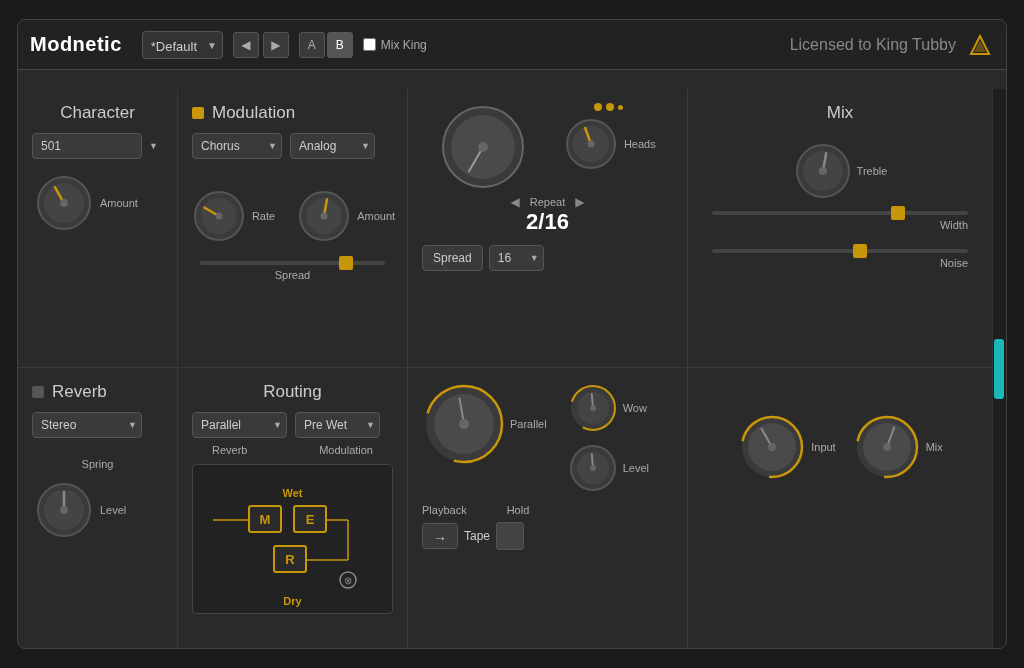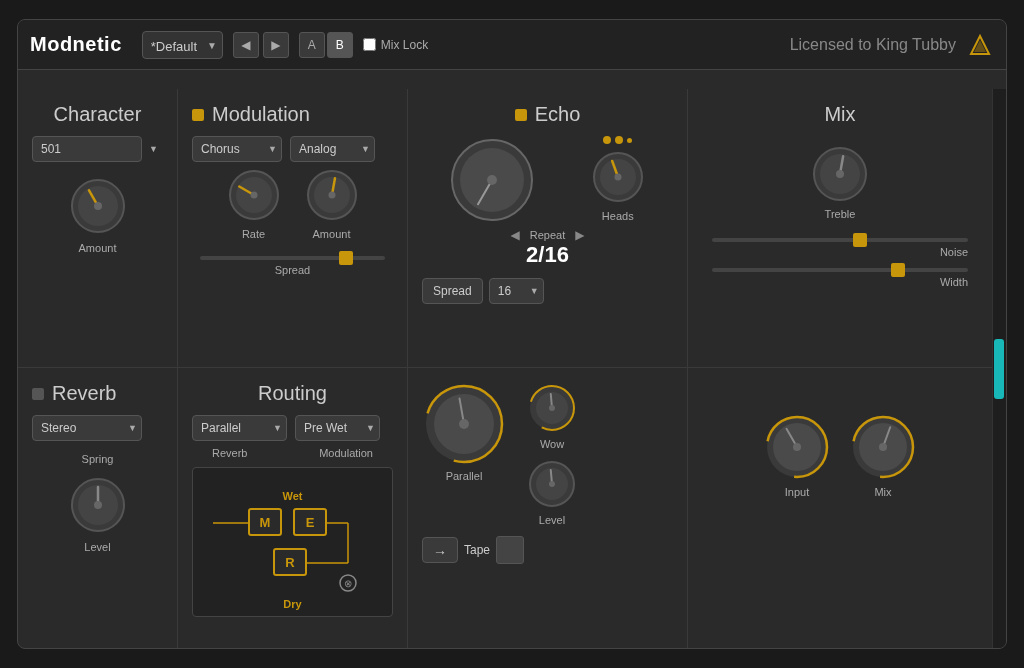--- a/index.html
+++ b/index.html
@@ -125,21 +125,21 @@
 
     
     .panel {
       border-right: 1px solid #3a3a3a;
       padding: 14px;
       display: flex;
       flex-direction: column;
     }
     .panel-title {
       color: #ccc;
-      font-size: 20px;
+      font-size: 17px;
       text-align: center;
       margin-bottom: 10px;
       font-weight: 500;
     }
 
     
     .character-panel {
       width: 160px;
       flex-shrink: 0;
     }
@@ -196,21 +196,21 @@
     }
     
     .mix-bottom-panel {
       flex: 1;
       padding: 14px;
     }
 
     
     .knob-container {
       display: flex;
-      flex-direction: column;
+      flex-direction: row;
       align-items: center;
       gap: 4px;
     }
     .knob {
       border-radius: 50%;
       position: relative;
       display: flex;
       align-items: center;
       justify-content: center;
       cursor: pointer;
@@ -460,21 +460,21 @@
       <select class="preset-dropdown">
         <option>*Default</option>
       </select>
     </div>
     <button class="nav-btn">◀</button>
     <button class="nav-btn">▶</button>
     <button class="ab-btn" style="margin-left:6px;">A</button>
     <button class="ab-btn active">B</button>
     <div class="mix-lock">
       <input type="checkbox" style="">
-      <span>Mix Lock</span>
+      <span>Mix King</span>
     </div>
     <span class="license-text">Licensed to King Tubby</span>
     <div class="logo-icon">
       <svg width="22" height="22" viewBox="0 0 22 22">
         <polygon points="11,2 20,20 2,20" fill="none" stroke="#c8960a" stroke-width="2"></polygon>
         <polygon points="11,6 17,18 5,18" fill="#c8960a" opacity="0.4"></polygon>
       </svg>
     </div>
   </div>
 
@@ -502,21 +502,21 @@
             </div>
             <span class="knob-label">Amount</span>
           </div>
         </div>
 
         <div class="panel modulation-panel">
           <div class="section-header">
             <span class="indicator"></span>
             <span class="panel-title" style="margin-bottom:0;">Modulation</span>
           </div>
-          <div style="display:flex; gap:8px; margin-bottom:4px;">
+          <div style="display:flex; gap:8px; margin-bottom:28px;">
             <div class="select-wrapper">
               <select class="select-dropdown" style="width:90px;">
                 <option>Chorus</option>
               </select>
             </div>
             <div class="select-wrapper">
               <select class="select-dropdown" style="width:85px;">
                 <option>Analog</option>
               </select>
             </div>
@@ -548,24 +548,20 @@
 
           <div style="margin-top:16px; padding: 0 8px;">
             <div class="slider-track">
               <div class="slider-thumb" style="left: 75%;"></div>
             </div>
             <span class="slider-label" style="margin-top:4px;display:block;text-align:center;">Spread</span>
           </div>
         </div>
 
         <div class="panel echo-panel">
-          <div class="section-header" style="justify-content:center;">
-            <span class="indicator" style="background:#c8960a;"></span>
-            <span class="panel-title" style="margin-bottom:0;">Echo</span>
-          </div>
           <div style="display:flex; align-items:flex-start; justify-content:space-around;">
 
             <div class="knob-container">
               <div class="knob">
                 <svg width="88" height="88" viewBox="0 0 88 88">
                   <circle cx="44" cy="44" r="40" fill="#3a3a3a" stroke="#666" stroke-width="2"></circle>
                   <circle cx="44" cy="44" r="32" fill="#4a4a4a"></circle>
                   <path d="M44 44 L44 16" stroke="#999" stroke-width="2" stroke-linecap="round" transform="rotate(-150 44 44)"></path>
                   <circle cx="44" cy="44" r="5" fill="#666"></circle>
                 </svg>
@@ -619,44 +615,44 @@
                   <circle cx="30" cy="30" r="26" fill="#3a3a3a" stroke="#555" stroke-width="2"></circle>
                   <circle cx="30" cy="30" r="20" fill="#444"></circle>
                   <path d="M30 30 L30 12" stroke="#888" stroke-width="2.5" stroke-linecap="round" transform="rotate(10 30 30)"></path>
                   <circle cx="30" cy="30" r="4" fill="#666"></circle>
                 </svg>
               </div>
               <span class="knob-label">Treble</span>
             </div>
           </div>
 
+          <div style="margin-top:10px; padding: 0 10px;">
+            <div class="slider-track">
+              <div class="slider-thumb" style="left: 70%;"></div>
+            </div>
+            <span class="slider-label" style="margin-top:4px;display:block;text-align:right;">Width</span>
+          </div>
+
           <div style="margin-top:18px; padding: 0 10px;">
             <div class="slider-track">
               <div class="slider-thumb" style="left: 55%;"></div>
             </div>
             <span class="slider-label" style="margin-top:4px;display:block;text-align:right;">Noise</span>
-          </div>
-
-          <div style="margin-top:10px; padding: 0 10px;">
-            <div class="slider-track">
-              <div class="slider-thumb" style="left: 70%;"></div>
-            </div>
-            <span class="slider-label" style="margin-top:4px;display:block;text-align:right;">Width</span>
           </div>
         </div>
       </div>
 
       <div class="bottom-section">
 
         <div class="reverb-panel">
           <div class="section-header">
             <span class="indicator off"></span>
             <span class="panel-title" style="margin-bottom:0;">Reverb</span>
           </div>
-          <div class="select-wrapper" style="margin-bottom:12px;">
+          <div class="select-wrapper" style="margin-bottom:20px;">
             <select class="select-dropdown" style="width:110px;">
               <option>Stereo</option>
             </select>
           </div>
           <span class="knob-label" style="display:block; margin-bottom:8px;">Spring</span>
           <div class="knob-container">
             <div class="knob">
               <svg width="64" height="64" viewBox="0 0 64 64">
                 <circle cx="32" cy="32" r="26" fill="#3a3a3a" stroke="#555" stroke-width="2"></circle>
                 <circle cx="32" cy="32" r="20" fill="#444"></circle>
@@ -749,20 +745,24 @@
                     <path d="M26 26 L26 12" stroke="#888" stroke-width="2" stroke-linecap="round" transform="rotate(-5 26 26)"></path>
                     <circle cx="26" cy="26" r="3" fill="#666"></circle>
                   </svg>
                 </div>
                 <span class="knob-label">Level</span>
               </div>
             </div>
           </div>
 
           <div style="margin-top:10px;">
+            <div style="display:flex; gap:40px;">
+              <span class="knob-label">Playback</span>
+              <span class="knob-label">Hold</span>
+            </div>
             <div class="playback-row">
               <div class="playback-btn">→</div>
               <span class="tape-label">Tape</span>
               <div class="hold-box"></div>
             </div>
           </div>
         </div>
 
         <div class="mix-bottom-panel">
           <div style="display:flex; gap:16px; justify-content:center; margin-top:30px;">

